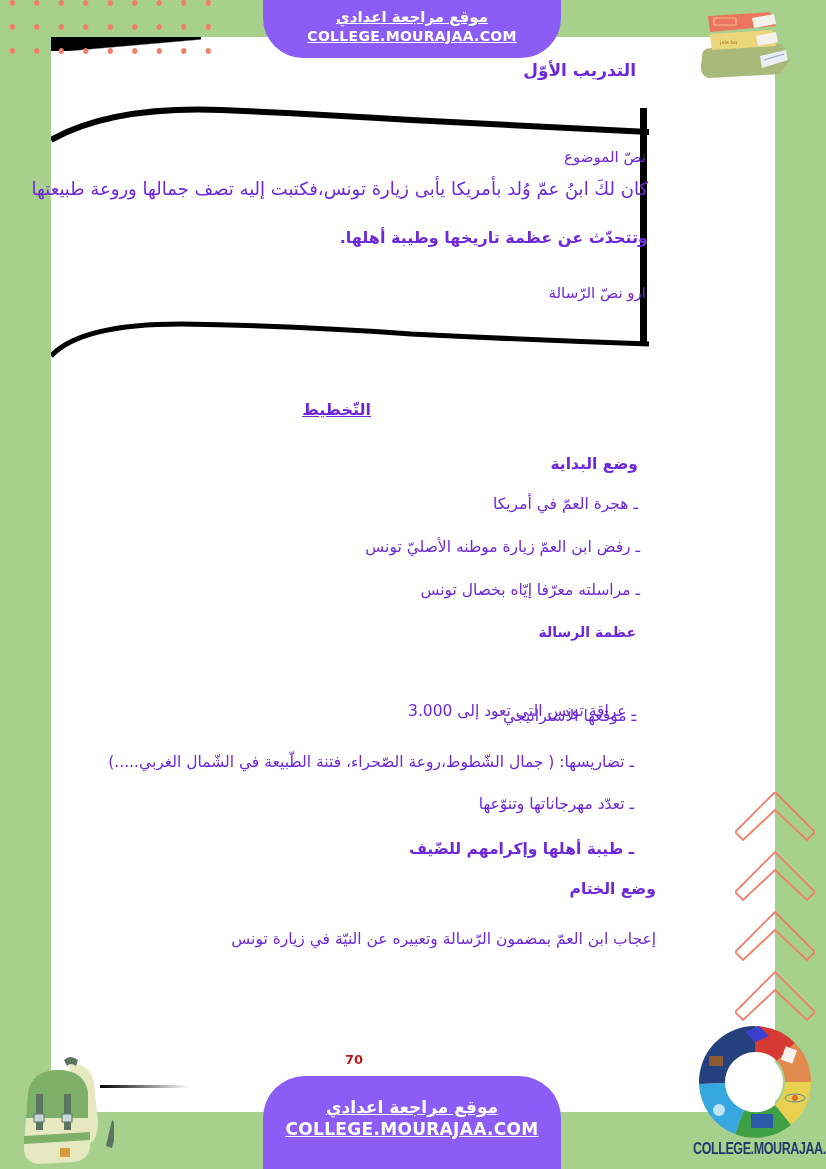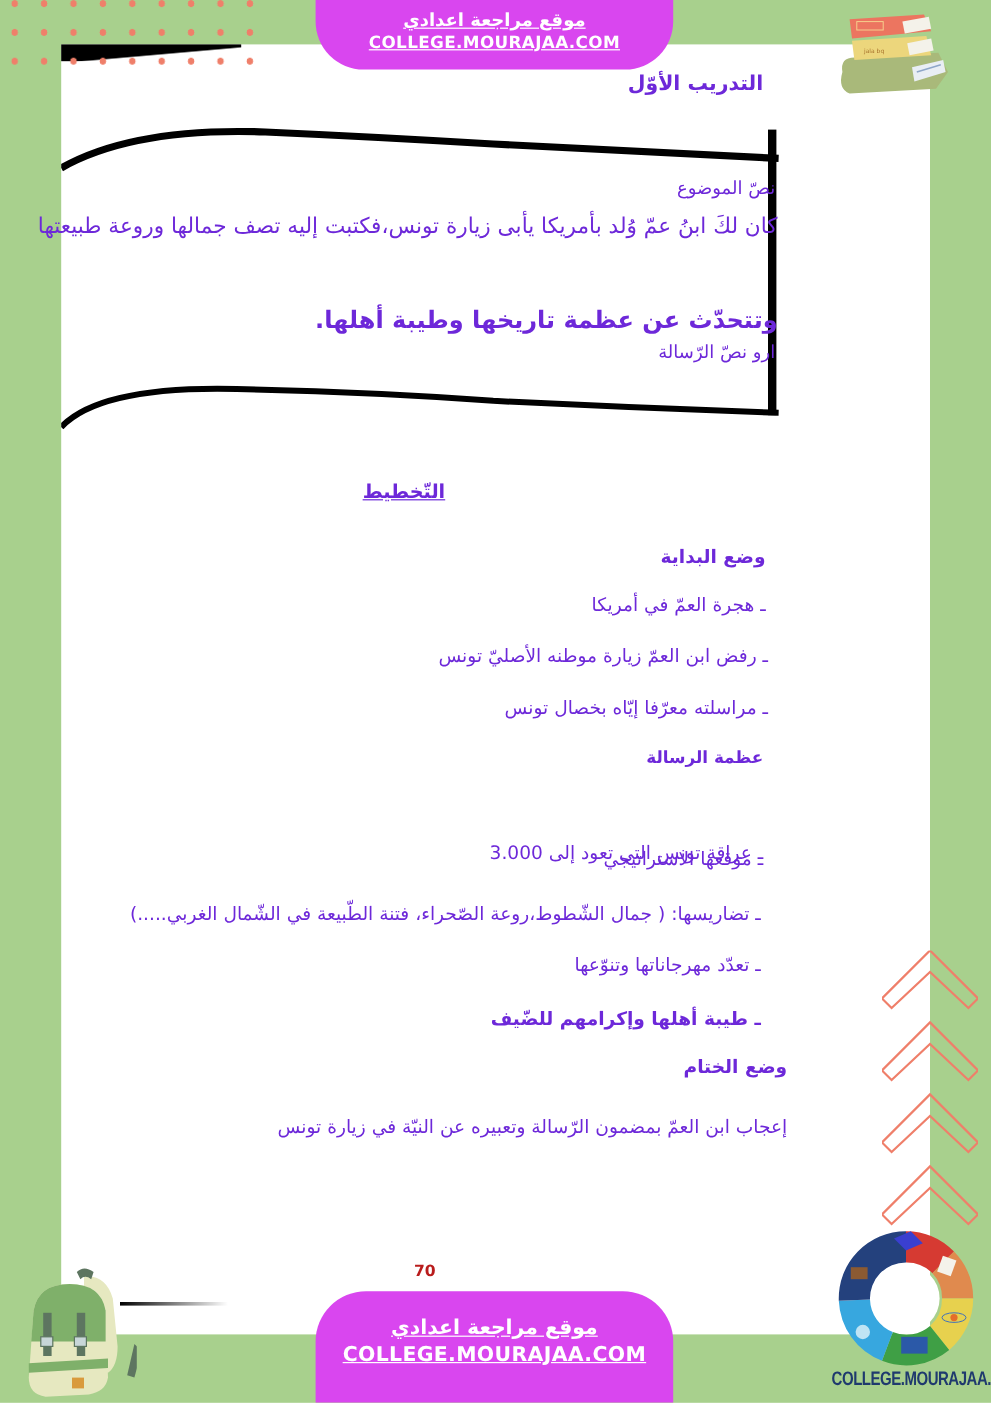--- a/index.html
+++ b/index.html
@@ -18,21 +18,21 @@
   .page {
     position:absolute; left:51px; top:37px; width:724px; height:1075px;
     background:#ffffff; z-index:1;
   }
   .scan-top {
     position:absolute; left:51px; top:37px; width:150px; height:14px;
     background:linear-gradient(175deg,#000 0 55%, transparent 60%);
     z-index:2;
   }
   .banner {
-    position:absolute; background:#d946ef; color:#fff; text-align:center;
+    position:absolute; background:#8b5cf6; color:#fff; text-align:center;
     font-family:"DejaVu Sans", sans-serif; z-index:4;
   }
   .banner.top {
     left:263px; top:0; width:298px; height:58px;
     border-radius:0 0 40px 40px;
     padding-top:8px; box-sizing:border-box;
   }
   .banner.bottom {
     left:263px; top:1076px; width:298px; height:93px;
     border-radius:42px 42px 0 0;
@@ -46,21 +46,21 @@
   .doc { position:absolute; z-index:2; direction:rtl; color:#6d28d9;
     font-family:"DejaVu Sans", sans-serif; white-space:nowrap; }
   .h-title { right:190px; top:60px; font-size:17px; font-weight:bold; }
 
   .box-top { position:absolute; left:51px; top:88px; width:598px; height:60px; z-index:2; }
   .box-right { position:absolute; left:640px; top:108px; width:7px; height:238px; background:#000; z-index:2; }
   .box-bot { position:absolute; left:51px; top:318px; width:598px; height:40px; z-index:2; }
 
   .l-subject { right:180px; top:148px; font-size:15px; }
   .l-body1 { right:178px; top:178px; font-size:18px; font-weight:normal; }
-  .l-body2 { right:178px; top:228px; font-size:20px; font-weight:bold;margin-top:26px; }
+  .l-body2 { right:178px; top:228px; font-size:16px; font-weight:bold; }
   .l-narrate { right:180px; top:284px; font-size:15px; }
 
   .l-plan { right:455px; top:400px; font-size:16px; font-weight:bold; text-decoration:underline; }
   .sec-h { font-size:15.5px; font-weight:bold; }
   .item { font-size:15.5px; }
 
   .page-num { position:absolute; left:345px; top:1052px; font-size:13px; font-weight:bold; z-index:2; color:#b91c1c; }
   .scan-line { position:absolute; left:100px; top:1085px; width:90px; height:3px;
     background:linear-gradient(90deg,#000,transparent); z-index:2; }
 

